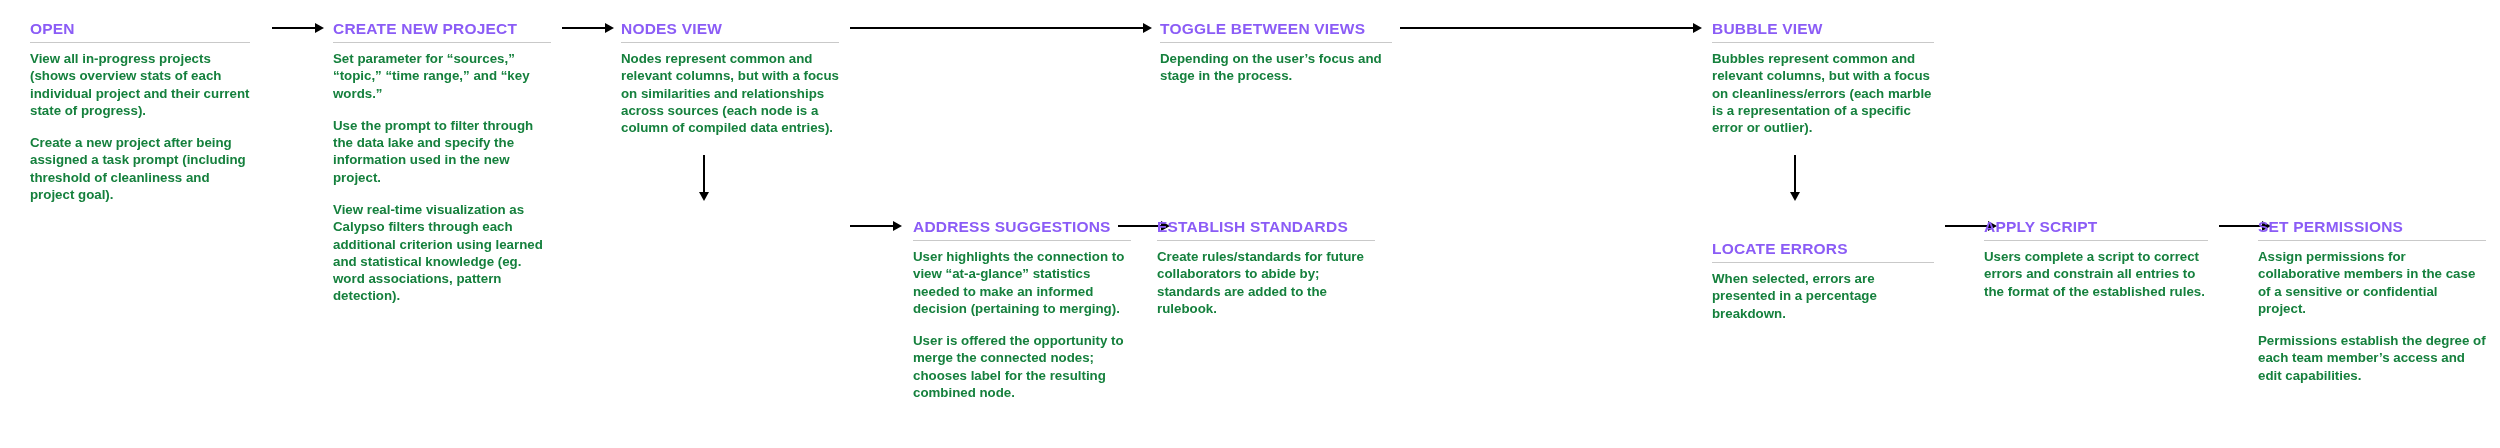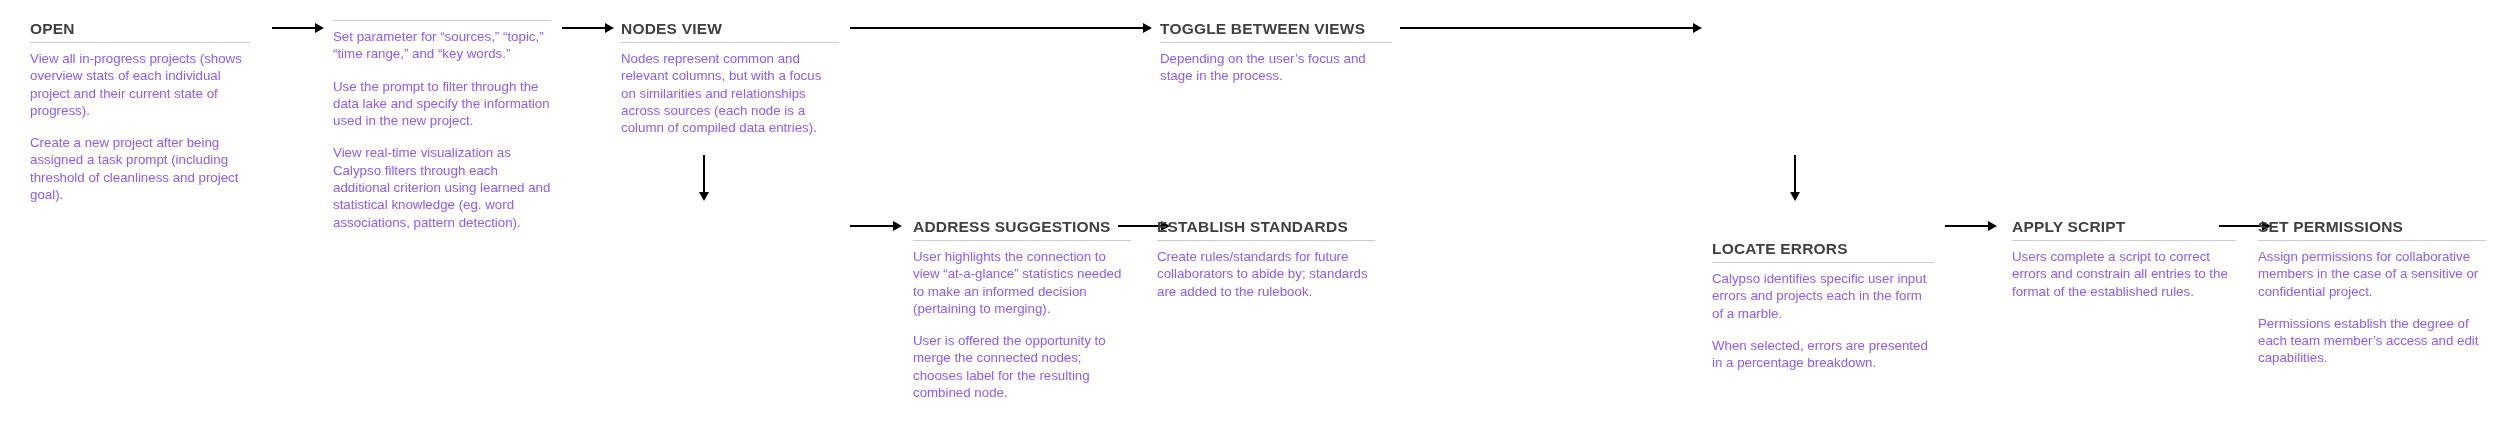--- a/index.html
+++ b/index.html
@@ -25,37 +25,37 @@
   
   .step {
     position: absolute;
     width: 218px;
   }
   .step .title {
     font-size: 15.5px;
     font-weight: 700;
     letter-spacing: 0.2px;
     line-height: 1.1;
-    color: #404040;
+    color: #8b5cf6;
     white-space: nowrap;
     padding-bottom: 5px;
     text-transform: uppercase;
   }
   .step .rule {
     height: 1px;
     width: 100%;
     background: #c9c9c9;
     margin-bottom: 7px;
   }
   .step .para {
     font-size: 13.3px;
     line-height: 1.30;
-    color: #8b5cf6;
+    color: #15803d;
     margin: 0 0 15px 0;
-    font-weight: 400;
+    font-weight: 700;
   }
   .step .para:last-child { margin-bottom: 0; }
   .step.xwide { width: 245px; }
 
   
   .arrow-h {
     position: absolute;
     height: 14px;
     display: flex;
     align-items: center;
@@ -104,20 +104,21 @@
     <p class="para">View all in-progress projects (shows overview stats of each individual project and their current state of progress).</p>
     <p class="para">Create a new project after being assigned a task prompt (including threshold of cleanliness and project goal).</p>
   </div>
 
   <div class="arrow-h" style="left:272px; top:21px; width:52px;">
     <div class="shaft"></div>
     <div class="head"></div>
   </div>
 
   <div class="step" style="left:333px; top:20px; width:218px;">
+    <div class="title">CREATE NEW PROJECT</div>
     <div class="rule"></div>
     <p class="para">Set parameter for “sources,” “topic,” “time range,” and “key words.”</p>
     <p class="para">Use the prompt to filter through the data lake and specify the information used in the new project.</p>
     <p class="para">View real-time visualization as Calypso filters through each additional criterion using learned and statistical knowledge (eg. word associations, pattern detection).</p>
   </div>
 
   <div class="arrow-h" style="left:562px; top:21px; width:52px;">
     <div class="shaft"></div>
     <div class="head"></div>
   </div>
@@ -137,20 +138,25 @@
     <div class="title">TOGGLE BETWEEN VIEWS</div>
     <div class="rule"></div>
     <p class="para">Depending on the user’s focus and stage in the process.</p>
   </div>
 
   <div class="arrow-h" style="left:1400px; top:21px; width:302px;">
     <div class="shaft"></div>
     <div class="head"></div>
   </div>
 
+  <div class="step" style="left:1712px; top:20px; width:222px;">
+    <div class="title">BUBBLE VIEW</div>
+    <div class="rule"></div>
+    <p class="para">Bubbles represent common and relevant columns, but with a focus on cleanliness/errors (each marble is a representation of a specific error or outlier).</p>
+  </div>
 
   <div class="arrow-v" style="left:697px; top:155px; height:46px;">
     <div class="shaft"></div>
     <div class="head"></div>
   </div>
 
   <div class="arrow-v" style="left:1788px; top:155px; height:46px;">
     <div class="shaft"></div>
     <div class="head"></div>
   </div>
@@ -175,30 +181,29 @@
 
   <div class="step" style="left:1157px; top:218px; width:218px;">
     <div class="title">ESTABLISH STANDARDS</div>
     <div class="rule"></div>
     <p class="para">Create rules/standards for future collaborators to abide by; standards are added to the rulebook.</p>
   </div>
 
   <div class="step" style="left:1712px; top:218px; width:222px;margin-top:22px;">
     <div class="title">LOCATE ERRORS</div>
     <div class="rule"></div>
-    <p class="para">Calypso identifies specific user input errors and projects each in the form of a marble.</p>
     <p class="para">When selected, errors are presented in a percentage breakdown.</p>
   </div>
 
   <div class="arrow-h" style="left:1945px; top:219px; width:52px;">
     <div class="shaft"></div>
     <div class="head"></div>
   </div>
 
-  <div class="step" style="left:1984px; top:218px; width:224px;margin-left:28px;">
+  <div class="step" style="left:1984px; top:218px; width:224px;">
     <div class="title">APPLY SCRIPT</div>
     <div class="rule"></div>
     <p class="para">Users complete a script to correct errors and constrain all entries to the format of the established rules.</p>
   </div>
 
   <div class="arrow-h" style="left:2219px; top:219px; width:52px;">
     <div class="shaft"></div>
     <div class="head"></div>
   </div>
 

